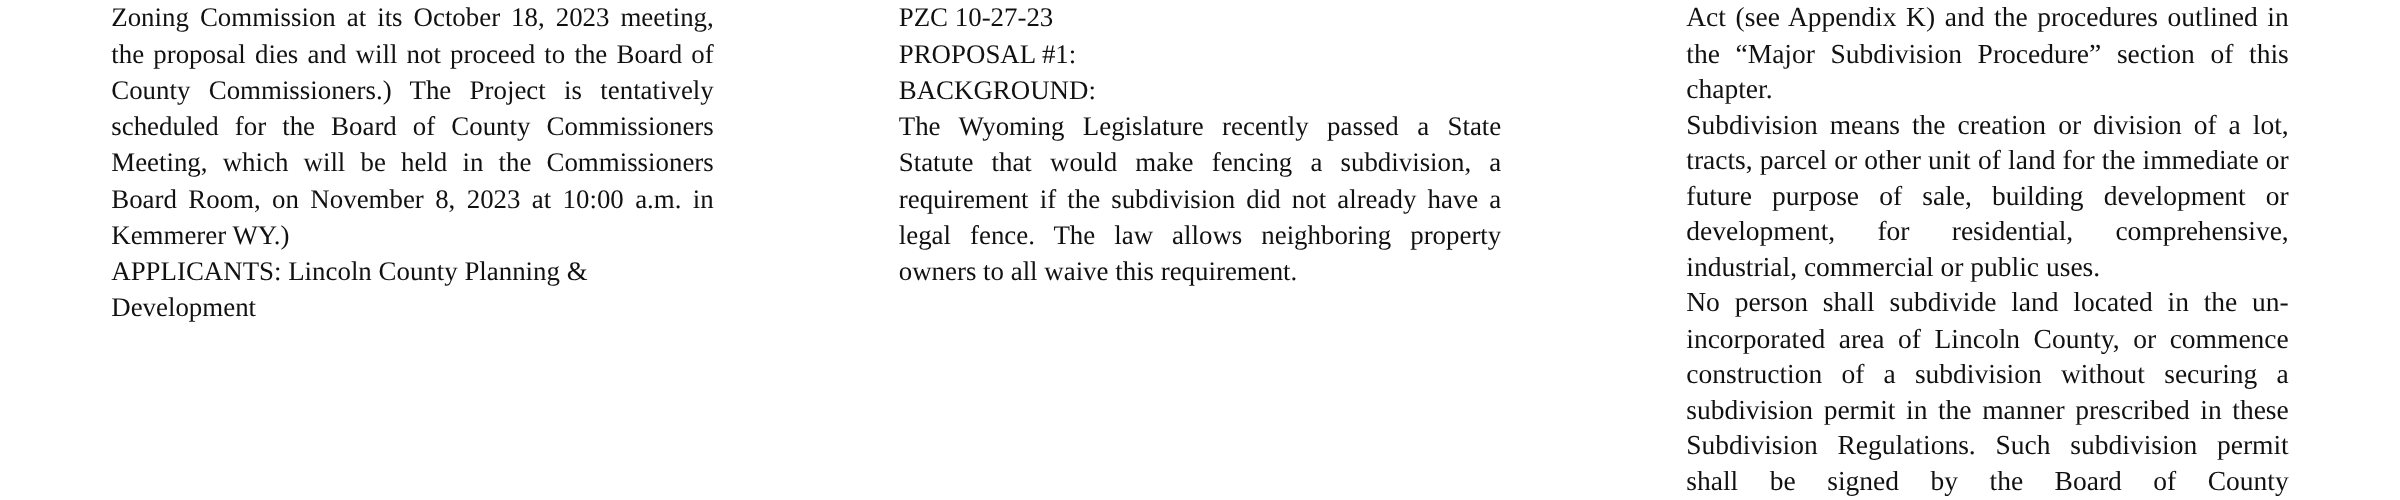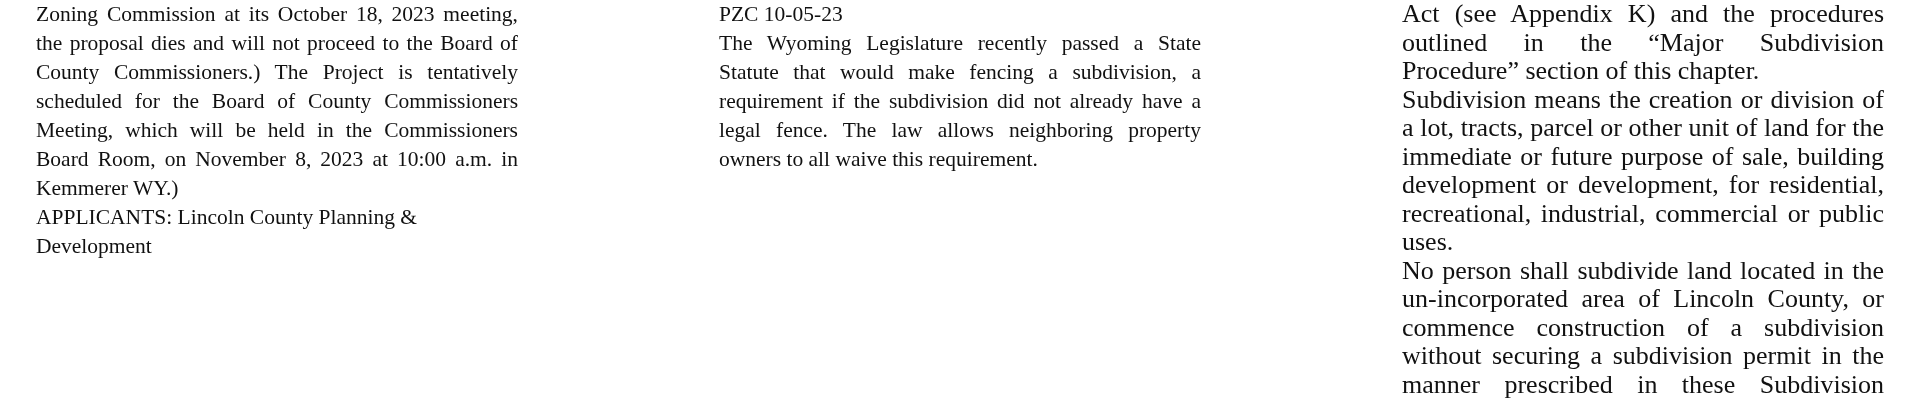--- a/index.html
+++ b/index.html
@@ -12,21 +12,21 @@
     height: 400px;
     overflow: hidden;
     font-family: "Liberation Serif", serif;
     color: #111111;
   }
   .page {
     width: 1920px;
     height: 332px;
     position: relative;
     box-sizing: border-box;
-    padding: 0 36px;
+    padding: 0 89px;
     display: flex;
     flex-direction: row;
     justify-content: space-between;
     align-items: flex-start;
   }
   .column {
     width: 482px;
     box-sizing: border-box;
   }
   .col-middle { margin-left: 10px; }
@@ -38,39 +38,41 @@
     line-height: 29px;
     text-align: justify;
     text-justify: inter-word;
     hyphens: none;
   }
   .para.flushleft {
     text-align: left;
   }
   
   .col-right .para {
-    font-size: 26px;
+    font-size: 22px;
     line-height: 28.5px;
   }
 </style>
 </head>
 <body>
 
 <div class="page">
 
   <div class="column col-left">
     <p class="para">Zoning Commission at its October 18, 2023 meeting, the proposal dies and will not proceed to the Board of County Commissioners.) The Project is tentatively scheduled for the Board of County Commissioners Meeting, which will be held in the Commissioners Board Room, on November 8, 2023 at 10:00 a.m. in Kemmerer WY.)</p>
     <p class="para flushleft">APPLICANTS: Lincoln County Planning &amp; Development</p>
 
   </div>
 
   <div class="column col-middle">
-    <p class="para flushleft">PZC 10-05-23</p>
+    <p class="para flushleft">PZC 10-27-23</p>
+    <p class="para flushleft">PROPOSAL #1:</p>
+    <p class="para flushleft">BACKGROUND:</p>
     <p class="para">The Wyoming Legislature recently passed a State Statute that would make fencing a subdivision, a requirement if the subdivision did not already have a legal fence. The law allows neighboring property owners to all waive this requirement.</p>
   </div>
 
   <div class="column col-right">
     <p class="para">Act (see Appendix K) and the procedures outlined in the “Major Subdivision Procedure” section of this chapter.</p>
-    <p class="para">Subdivision means the creation or division of a lot, tracts, parcel or other unit of land for the immediate or future purpose of sale, building development or development, for residential, recreational, industrial, commercial or public uses.</p>
+    <p class="para">Subdivision means the creation or division of a lot, tracts, parcel or other unit of land for the immediate or future purpose of sale, building development or development, for residential, comprehensive, industrial, commercial or public uses.</p>
     <p class="para">No person shall subdivide land located in the un-incorporated area of Lincoln County, or commence construction of a subdivision without securing a subdivision permit in the manner prescribed in these Subdivision Regulations. Such subdivision permit shall be signed by the Board of County Commissioners indicating approval of the subdivision. No subdivision permit shall be issued unless and until the requirements of these Subdivision Regulations have been</p>
   </div>
 
 </div>
 
 </body></html>

